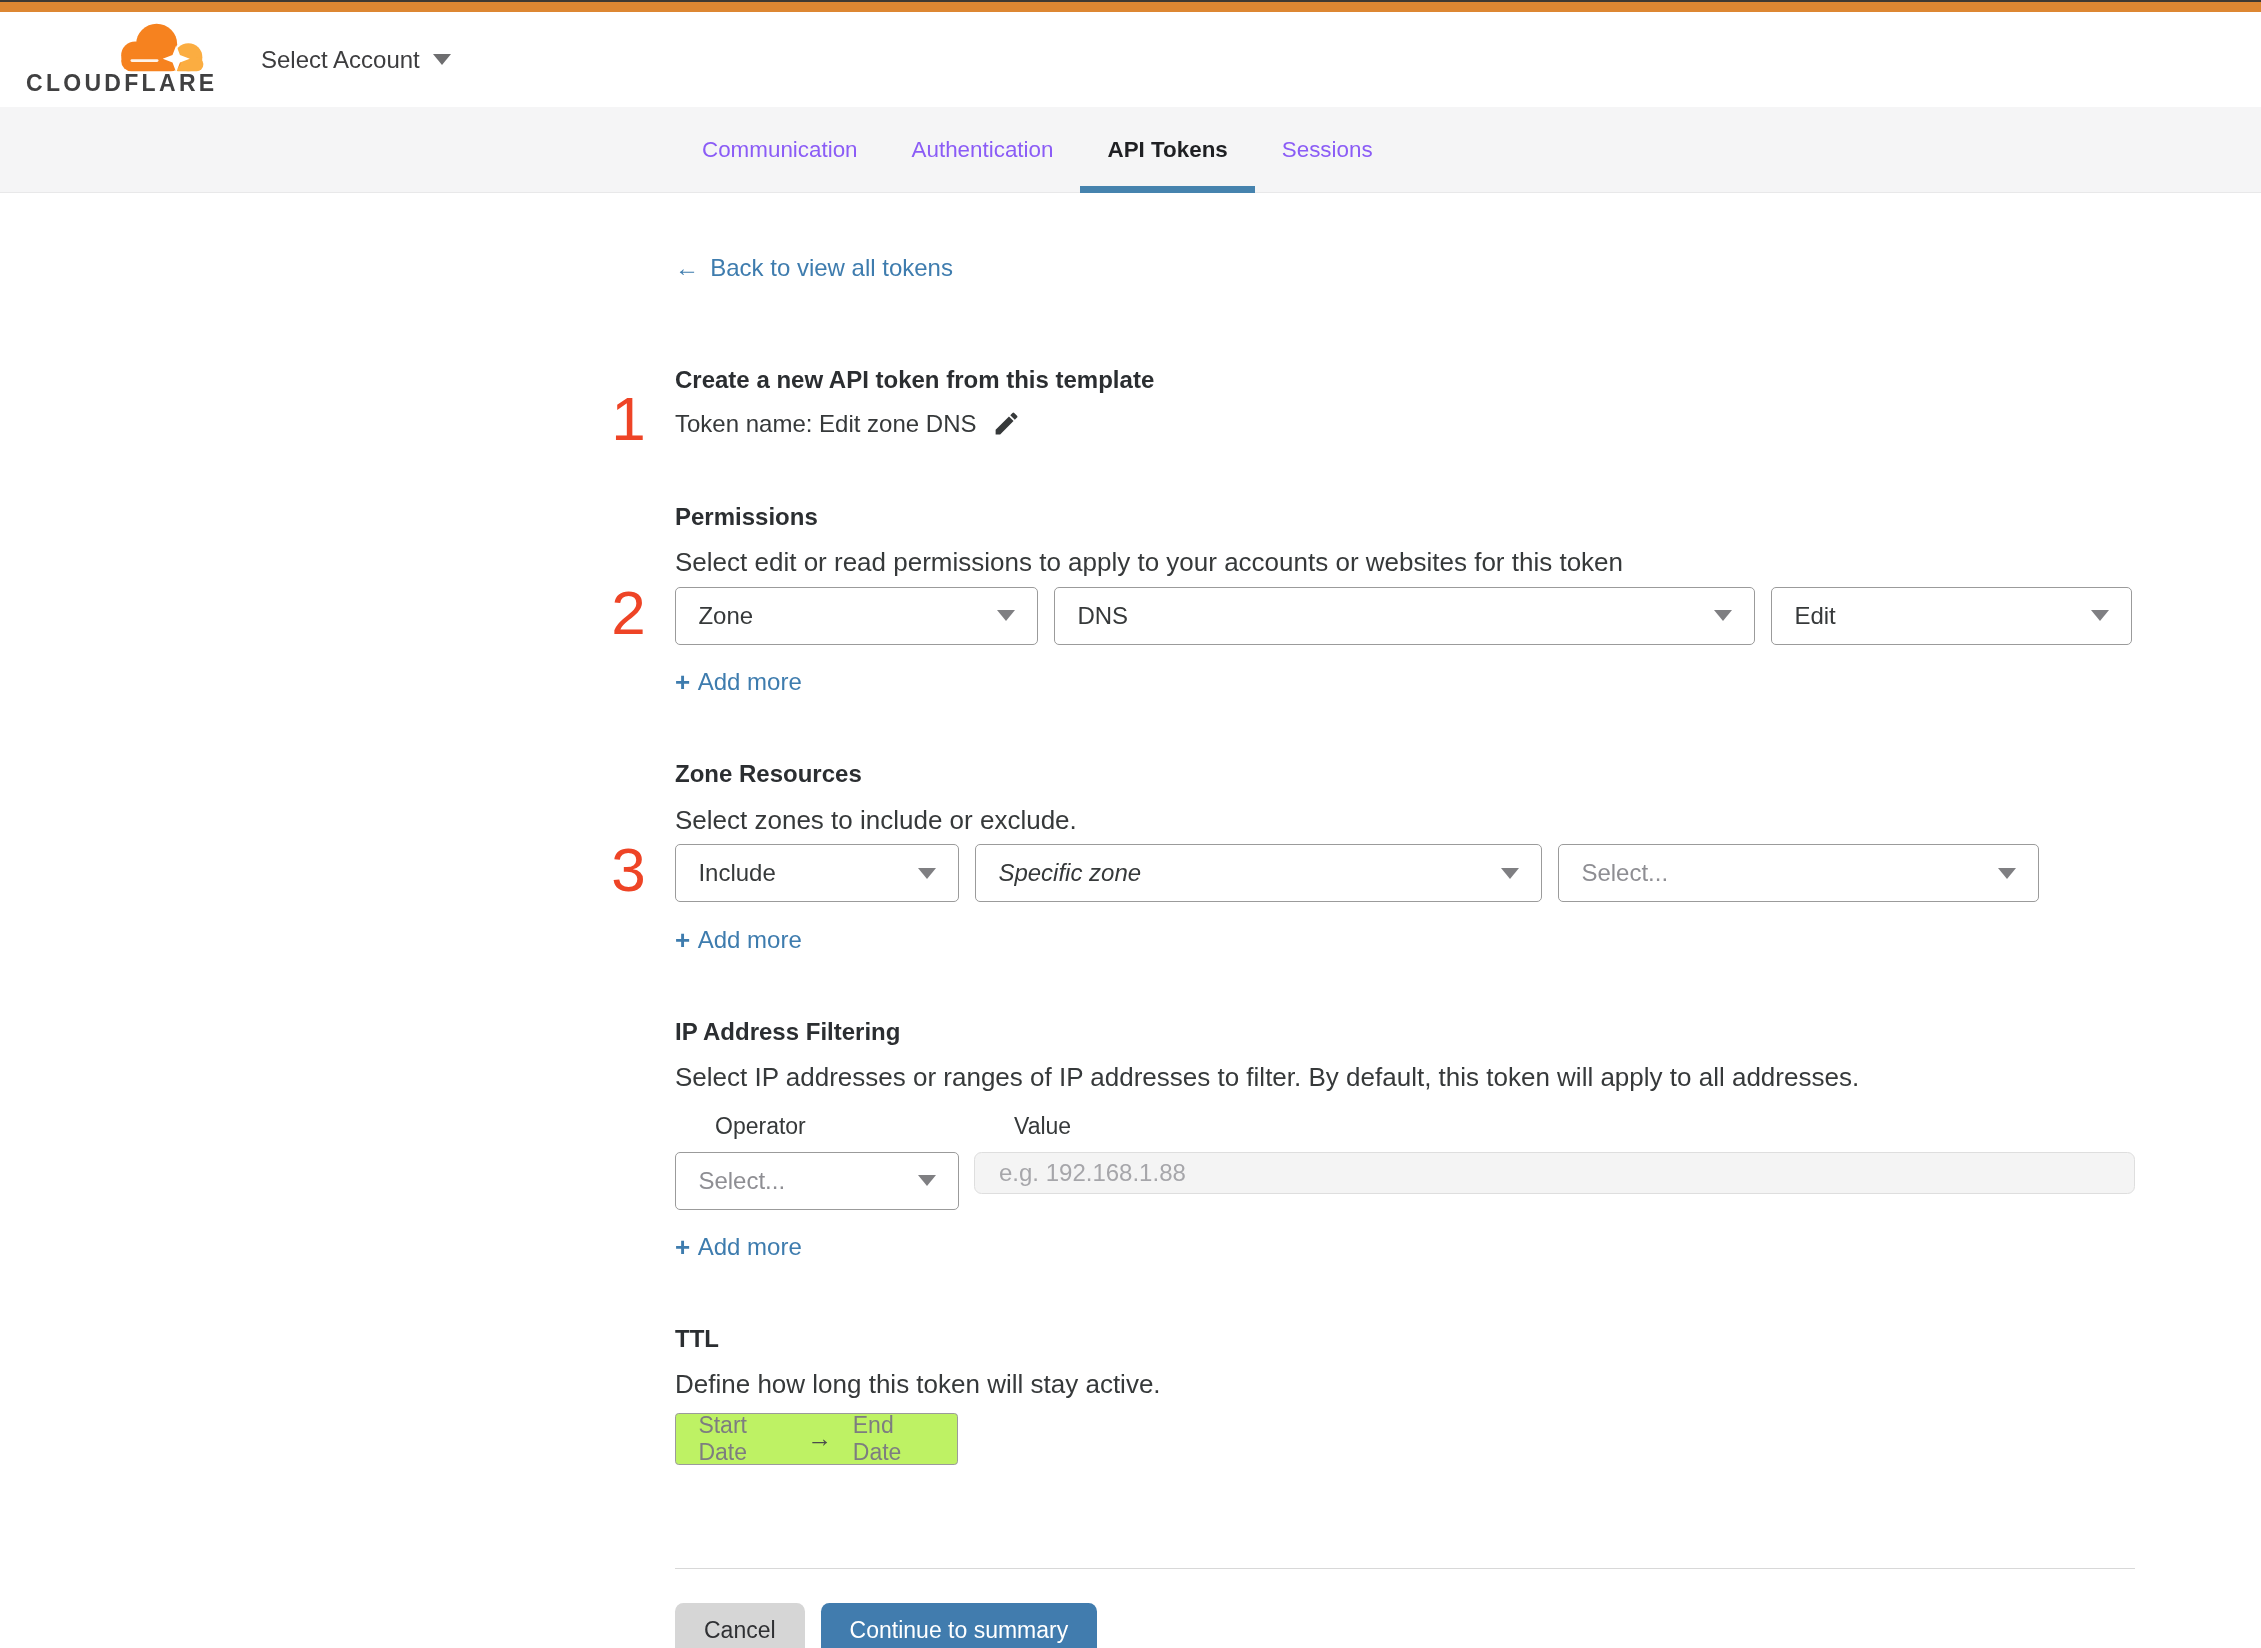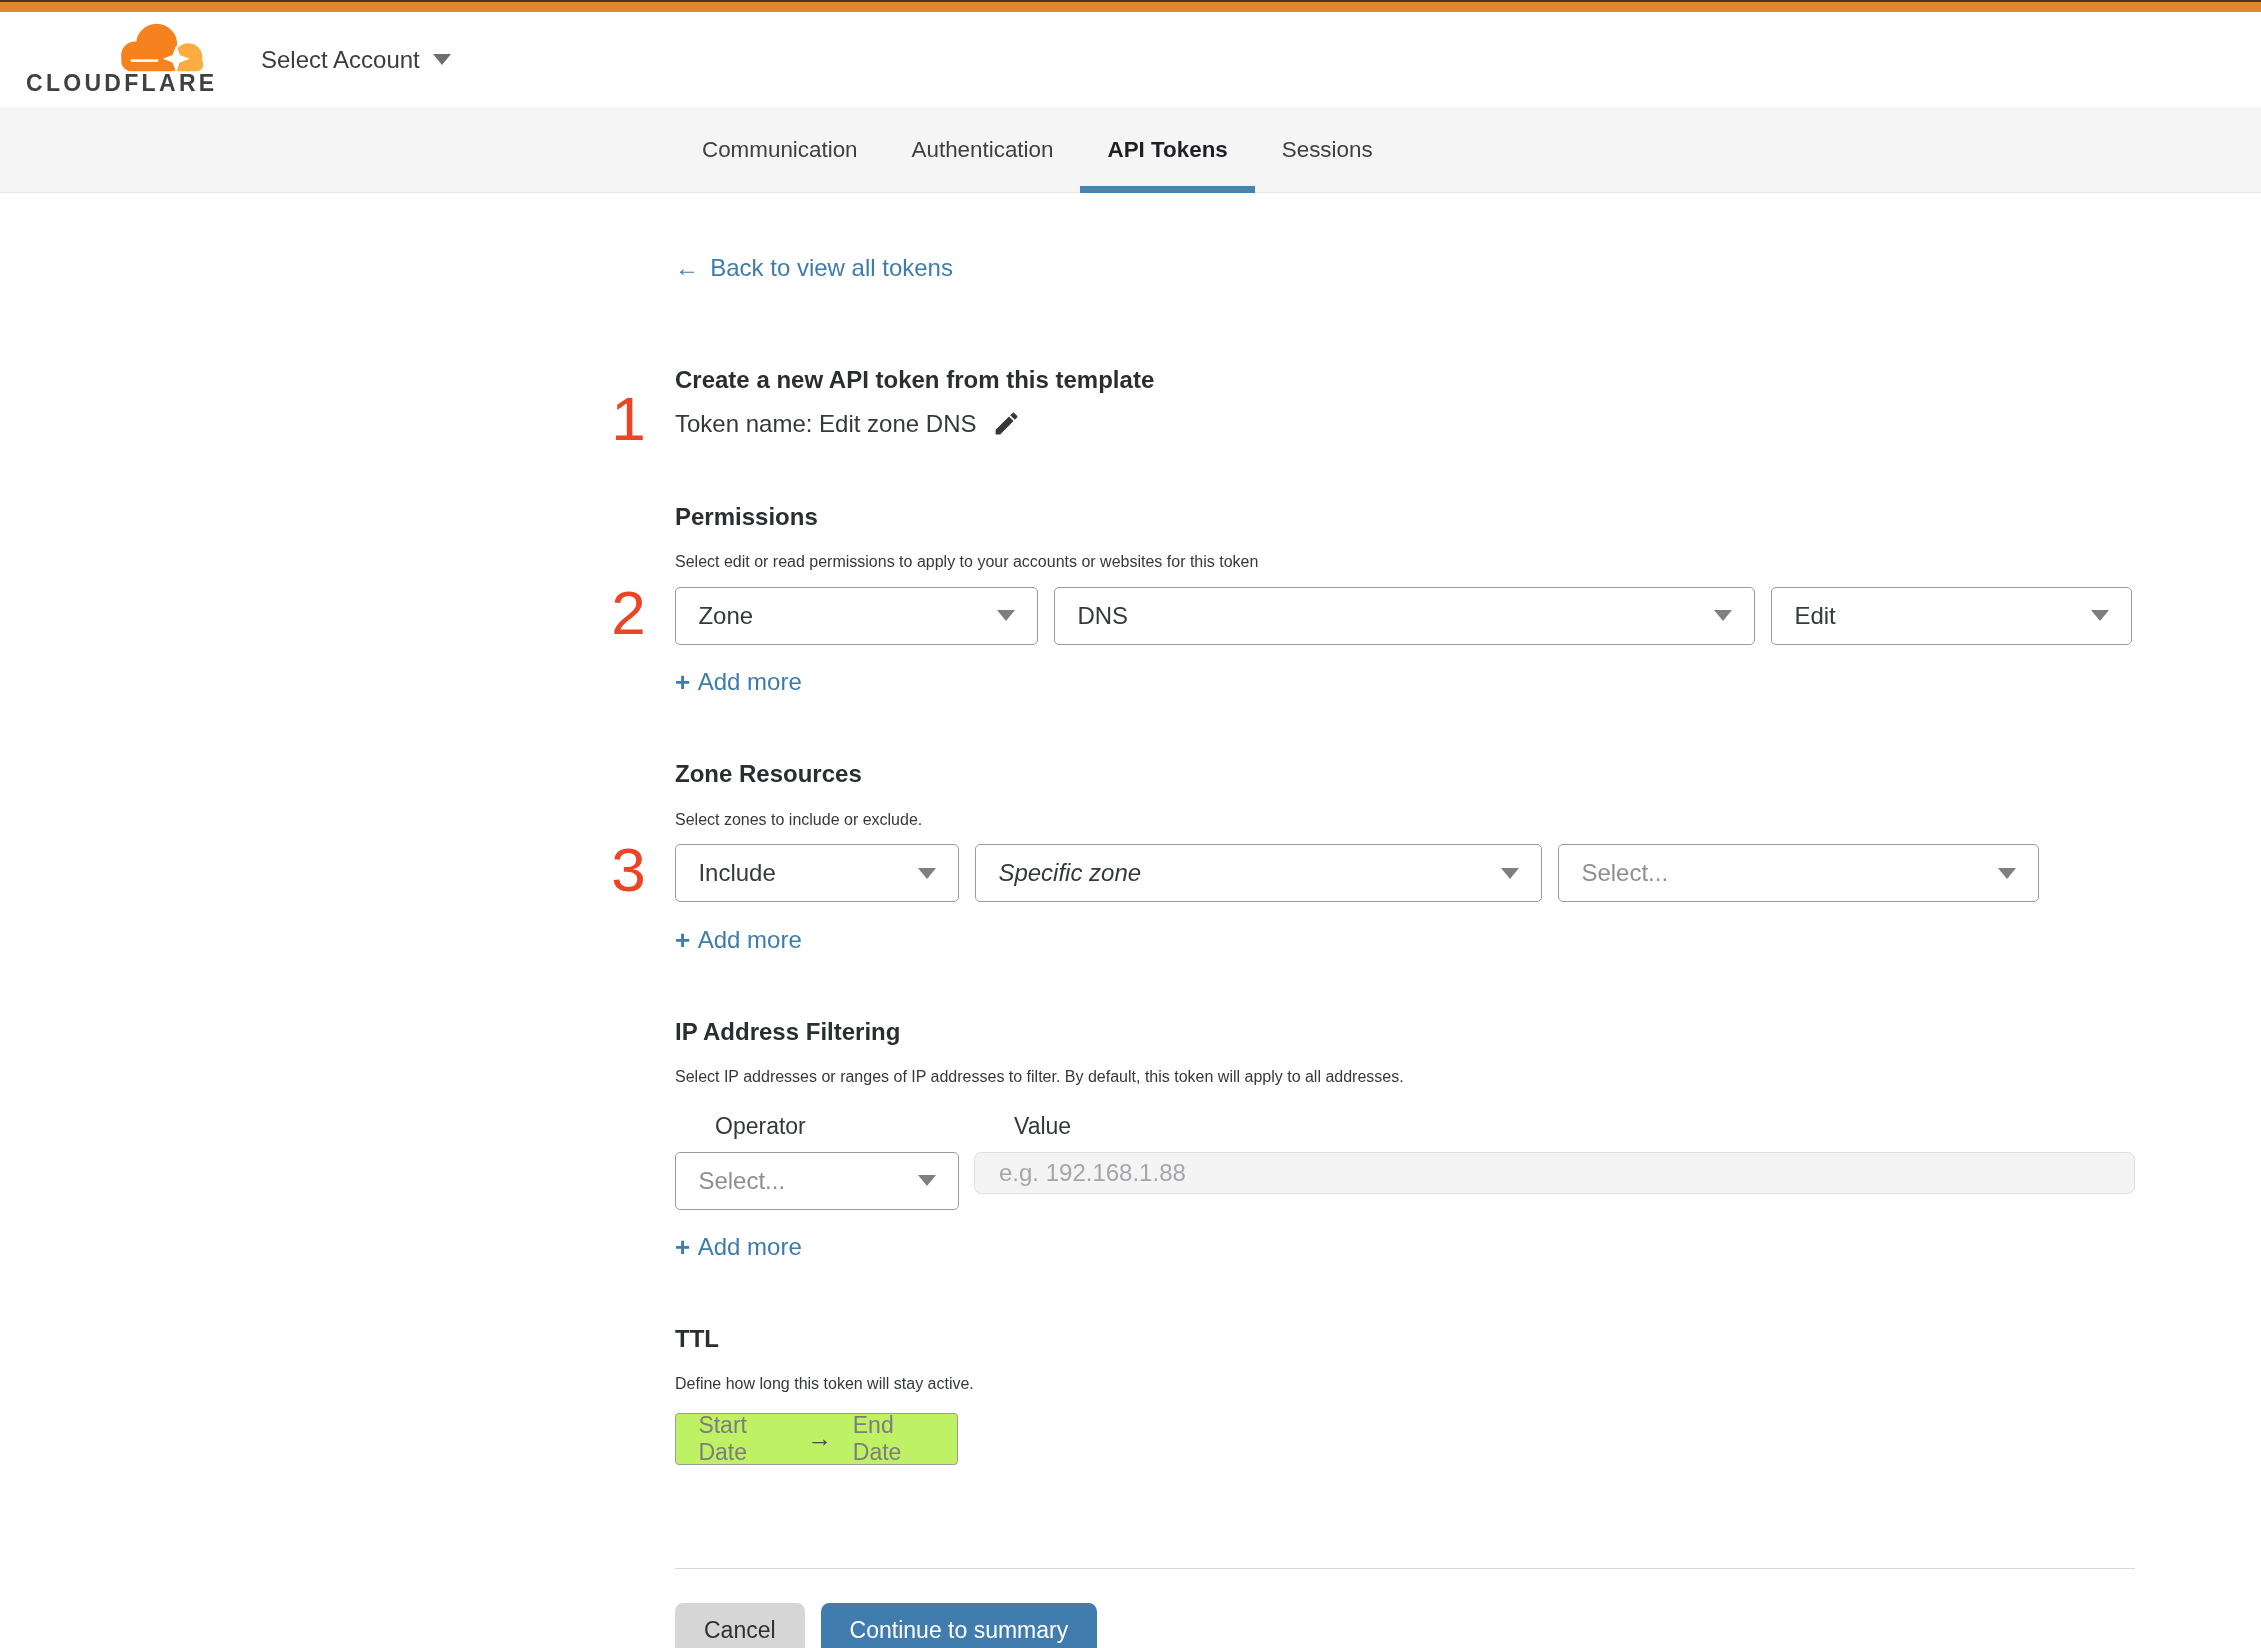--- a/index.html
+++ b/index.html
@@ -27,36 +27,36 @@
   }
   .tri-down { width:0; height:0; border-left:9.3px solid transparent; border-right:9.3px solid transparent; border-top:11.2px solid #6e6e70; }
 
   
   .tabbar {
     height:86px; background:#f5f5f6; border-bottom:0.9px solid #e8e8e9;
     display:flex; align-items:stretch; padding-left:675px;
   }
   .tab {
     display:flex; align-items:center; padding:0 27px;
-    font-size:22.4px; color:#404040; position:relative; cursor:pointer; white-space:nowrap;
+    font-size:22.4px; color:#8b5cf6; position:relative; cursor:pointer; white-space:nowrap;
   }
   .tab.active { color:#1f2023; font-weight:600; }
   .tab.active::after {
     content:""; position:absolute; left:0; right:0; bottom:-0.9px; height:6.5px; background:#4683ae;
   }
 
   
   .content { position:relative; width:1460px; margin-left:675px; }
   .back-link {
     display:inline-flex; align-items:center; gap:11.2px; margin-top:58px;
     font-size:24px; color:#3e7cae; line-height:34px; cursor:pointer; text-decoration:none;
   }
   .section { position:relative; }
   .sec-heading { font-size:24px; font-weight:bold; line-height:34px; color:#2b2e31; }
-  .sec-desc { font-size:16px; line-height:34px; margin-top:11.2px; color:#36393a; }
+  .sec-desc { font-size:26px; line-height:34px; margin-top:11.2px; color:#36393a; }
   .step-num {
     position:absolute; left:-68px; width:43px; text-align:center;
     font-size:62px; line-height:60px; color:#ee4426; font-weight:400;
   }
 
   .token-section { margin-top:78px; }
   .token-line { margin-top:9.3px; display:flex; align-items:center; gap:15px; font-size:24px; line-height:35px; }
   .pencil-btn { display:flex; align-items:center; cursor:pointer; }
 
   .permissions-section { margin-top:59px; }

